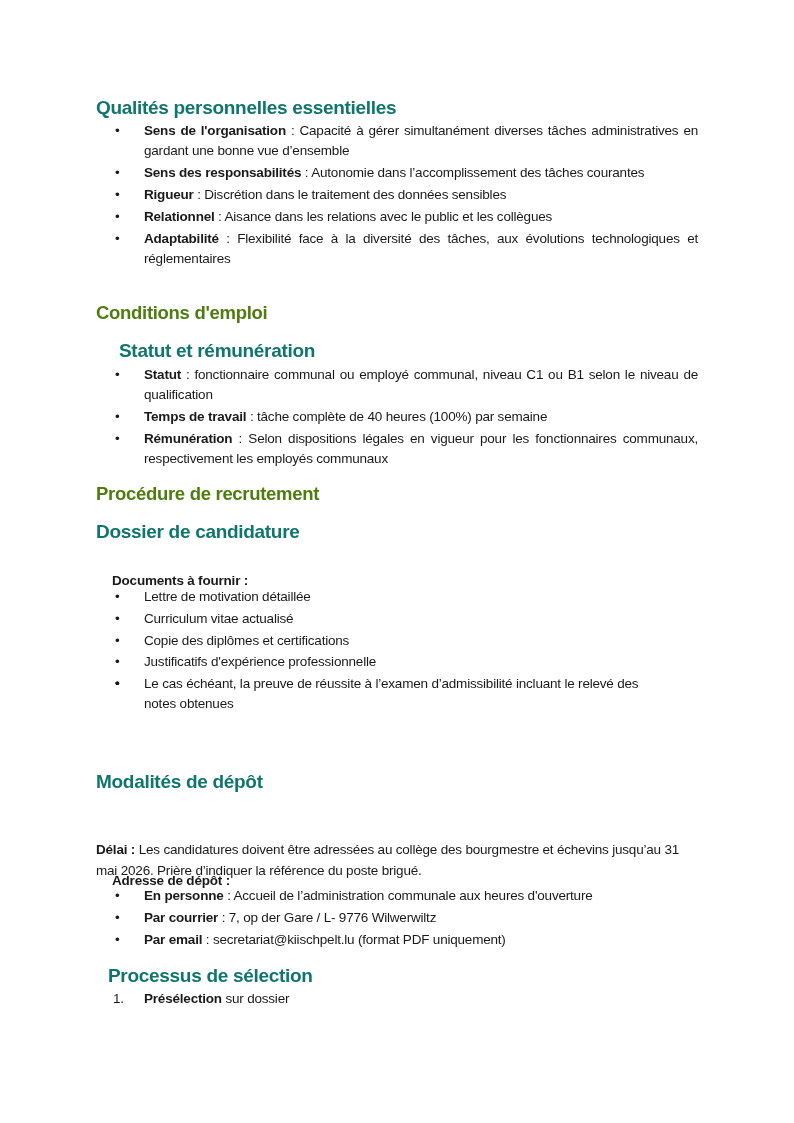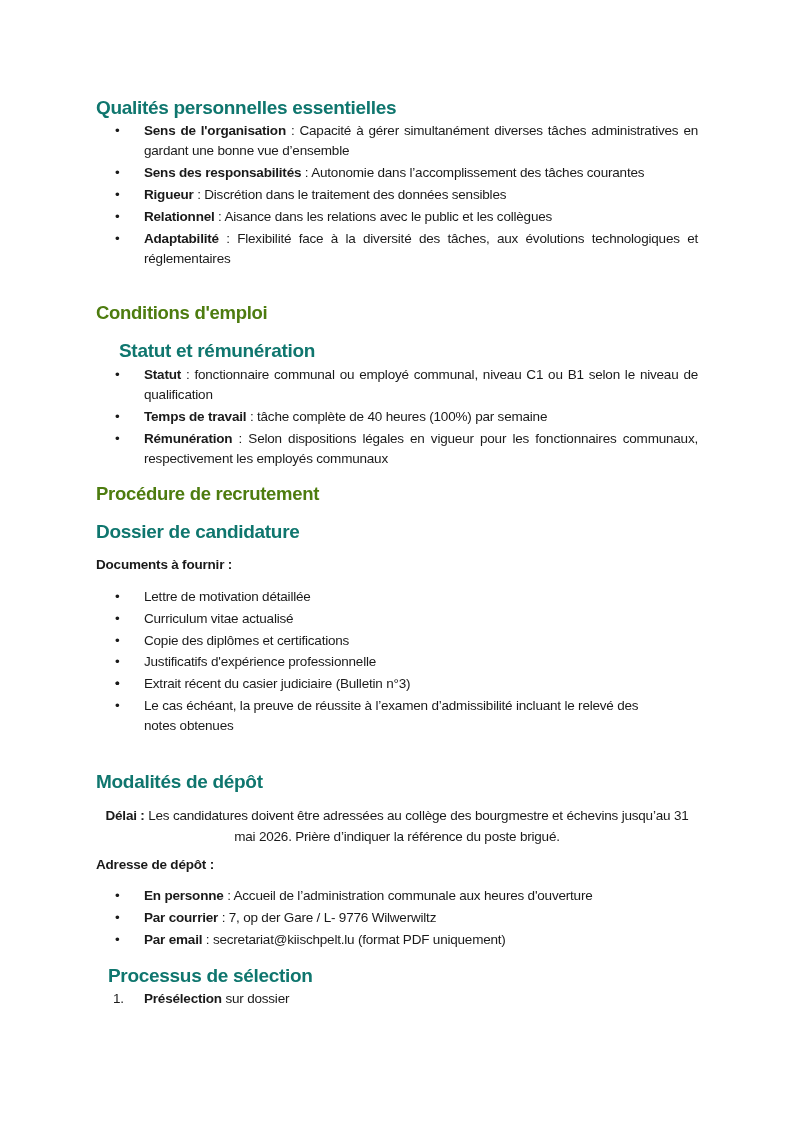--- a/index.html
+++ b/index.html
@@ -1,21 +1,21 @@
 <!DOCTYPE html>
 <html><head>
   <meta charset="utf-8">
   <style>
     html, body { margin: 0; padding: 0; background: #ffffff; }
     body { width: 794px; height: 1123px; position: relative; overflow: hidden;
       font-family: "Liberation Sans", "DejaVu Sans", sans-serif; color: #1a1a1a; }
     .page { position: absolute; left: 96px; top: 96px; width: 602px; }
     .h1 { color: #4d7c0f; font-weight: bold; font-size: 18.5px; line-height: 22px; margin: 0; letter-spacing: -0.3px; }
     .h2 { color: #0f766e; font-weight: bold; font-size: 19px; line-height: 20px; margin: 0; letter-spacing: -0.3px; }
-    .label { font-weight: bold; font-size: 13.5px; line-height: 18px; margin: 0; letter-spacing: -0.2px; }
+    .label { font-weight: bold; font-size: 13.5px; line-height: 18px; margin: 16px; letter-spacing: -0.2px; }
     .para { font-size: 13.5px; line-height: 21px; margin: 0; letter-spacing: -0.2px; }
     ul, ol { list-style: none; margin: 0; padding: 0; }
     li { position: relative; padding-left: 48px; font-size: 13.5px; line-height: 20px; letter-spacing: -0.2px; }
     li .bullet { position: absolute; left: 19px; top: 0; }
     li .num { position: absolute; left: 17px; top: 0; }
     .justify { text-align: justify; }
     .gap-li { margin-bottom: 2px; }
     b { font-weight: bold; }
   </style>
 </head>
@@ -42,26 +42,26 @@
 
   <h2 class="h1" style="position:absolute; top:387px; left:0;">Procédure de recrutement</h2>
   <h3 class="h2" style="position:absolute; top:426px; left:0;">Dossier de candidature</h3>
   <p class="label" style="position:absolute; top:460px; left:0;">Documents à fournir :</p>
   <ul style="position:absolute; top:491px; left:0; width:602px;">
     <li style="margin-bottom:1.8px;"><span class="bullet">•</span><span>Lettre de motivation détaillée</span></li>
     <li style="margin-bottom:1.8px;"><span class="bullet">•</span><span>Curriculum vitae actualisé</span></li>
     <li style="margin-bottom:1.8px;"><span class="bullet">•</span><span>Copie des diplômes et certifications</span></li>
     <li style="margin-bottom:1.8px;"><span class="bullet">•</span><span>Justificatifs d'expérience professionnelle</span></li>
     <li style="margin-bottom:1.8px;"><span class="bullet">•</span></li>
-    <li style="margin-bottom:1.8px;"><span class="bullet">•</span><span>Extrait récent du casier judiciaire (Bulletin n°3)</span></li>
+    <li style="margin-bottom:1.8px;"><span class="bullet">•</span></li>
     <li style="margin-bottom:1.8px; padding-right:36px;"><span class="bullet">•</span><span>Le cas échéant, la preuve de réussite à l’examen d’admissibilité incluant le relevé des notes obtenues</span></li>
   </ul>
 
   <h3 class="h2" style="position:absolute; top:676px; left:0;">Modalités de dépôt</h3>
-  <p class="para" style="position:absolute; top:709px; left:0; width:602px;text-align:center;"><b>Délai :</b><span> Les candidatures doivent être adressées au collège des bourgmestre et échevins jusqu’au 31 mai 2026. Prière d’indiquer la référence du poste brigué.</span></p>
+  <p class="para" style="position:absolute; top:743px; left:0; width:602px;"><b>Délai :</b><span> Les candidatures doivent être adressées au collège des bourgmestre et échevins jusqu’au 31 mai 2026. Prière d’indiquer la référence du poste brigué.</span></p>
   <p class="label" style="position:absolute; top:760px; left:0;">Adresse de dépôt :</p>
   <ul style="position:absolute; top:790px; left:0; width:602px;">
     <li style="margin-bottom:1.8px;"><span class="bullet">•</span><b>En personne</b><span> : </span><span>Accueil de l’administration communale aux heures d'ouverture</span></li>
     <li style="margin-bottom:1.8px;"><span class="bullet">•</span><b>Par courrier</b><span> : </span><span>7, op der Gare / L- 9776 Wilwerwiltz</span></li>
     <li style="margin-bottom:1.8px;"><span class="bullet">•</span><b>Par email</b><span> : </span><span>secretariat@kiischpelt.lu (format PDF uniquement)</span></li>
   </ul>
 
   <h3 class="h2" style="position:absolute; top:870px; left:12px;">Processus de sélection</h3>
   <ol style="position:absolute; top:893px; left:0; width:602px;">
     <li><span class="num">1.</span><b>Présélection</b><span> sur dossier</span></li>

